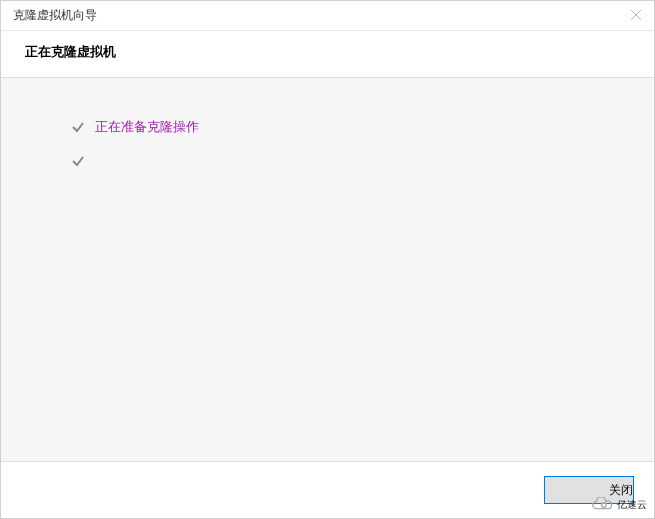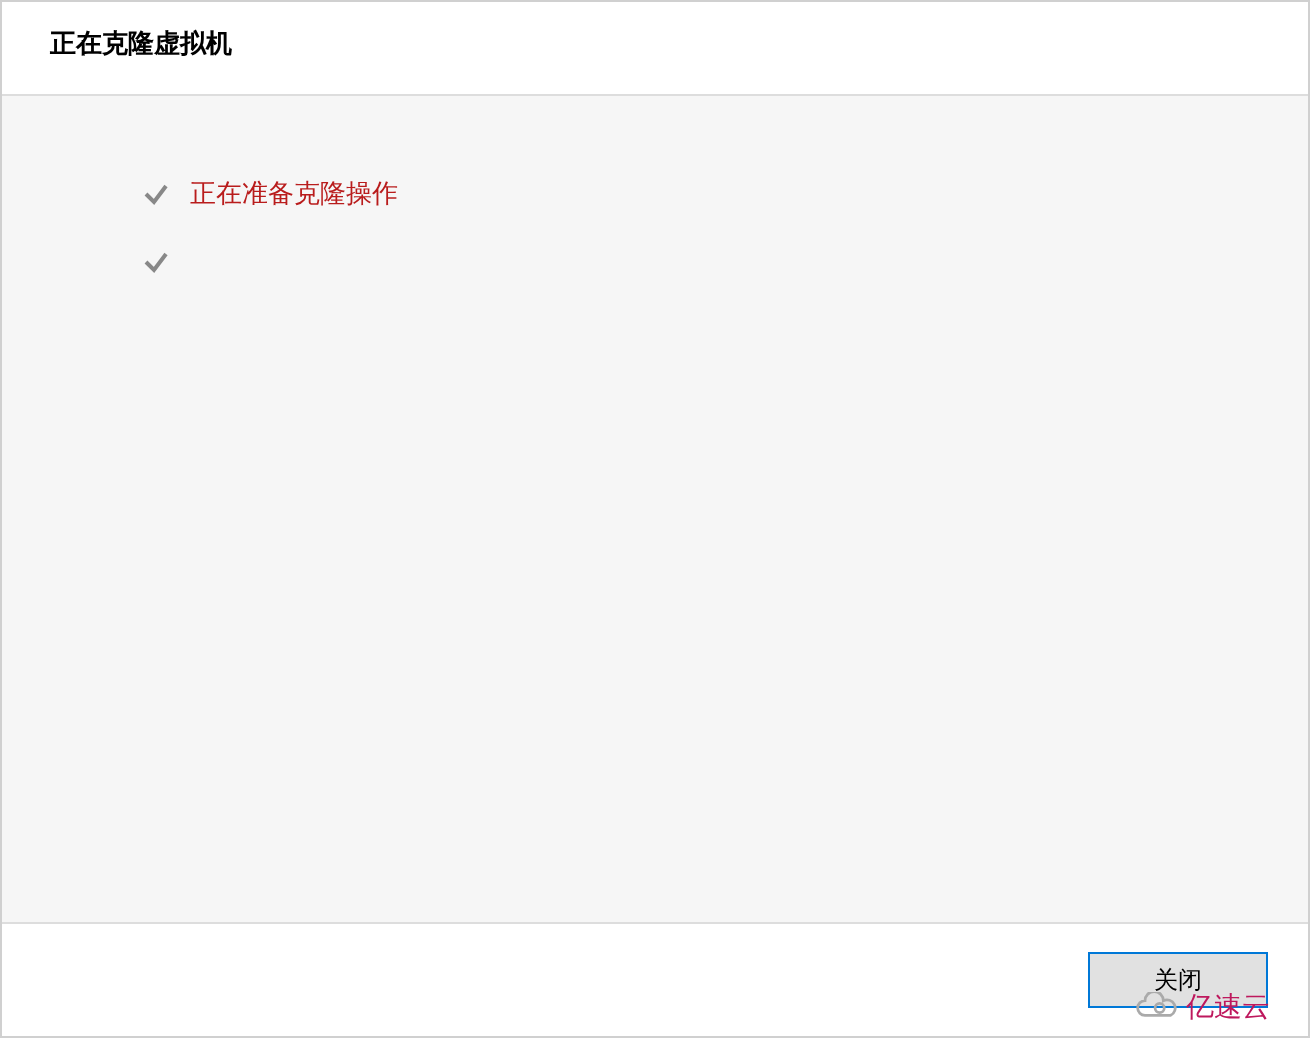--- a/index.html
+++ b/index.html
@@ -69,21 +69,21 @@
       background: #f6f6f6;
       border-top: 1px solid #ddd;
       border-bottom: 1px solid #ddd;
       padding: 40px 0 0 70px;
     }
     .progress-item {
       display: flex;
       align-items: center;
       margin-bottom: 18px;
       font-size: 13px;
-      color: #b91c1c;
+      color: #a21caf;
     }
     .check-icon {
       width: 14px;
       height: 14px;
       margin-right: 10px;
       flex-shrink: 0;
     }
     .check-icon svg {
       width: 14px;
       height: 14px;
@@ -100,48 +100,57 @@
       padding: 0 20px;
     }
     .close-button {
       width: 90px;
       height: 28px;
       background: #e1e1e1;
       border: 1px solid #0078d7;
       font-size: 12px;
       color: #000;
       cursor: pointer;
-      text-align: center;
+      text-align: right;
       line-height: 26px;
       margin-left: 28px;
     }
     .watermark {
       position: absolute;
-      right: 20px;
+      right: 8px;
       bottom: 6px;
       display: flex;
       align-items: center;
-      color: #be185d;
-      font-size: 14px;
+      color: #0f172a;
+      font-size: 10px;
       pointer-events: none;
     }
     .watermark svg {
       width: 22px;
       height: 16px;
       stroke: #aaa;
       stroke-width: 1.5;
       fill: none;
       margin-right: 4px;
     }
   </style>
 </head>
 <body>
 
 <div class="dialog">
 
+  <div class="titlebar">
+    <span class="titlebar-title">克隆虚拟机向导</span>
+    <span class="close-btn">
+      <svg viewBox="0 0 12 12">
+          <line x1="1" y1="1" x2="11" y2="11"></line>
+          <line x1="11" y1="1" x2="1" y2="11"></line>
+        </svg>
+    </span>
+  </div>
 
   <div class="header">
     <div class="header-title">正在克隆虚拟机</div>
   </div>
 
   <div class="content">
     <div class="progress-item">
       <span class="check-icon">
         <svg viewBox="0 0 14 14">
             <polyline points="2,7 6,11 12,3"></polyline>

